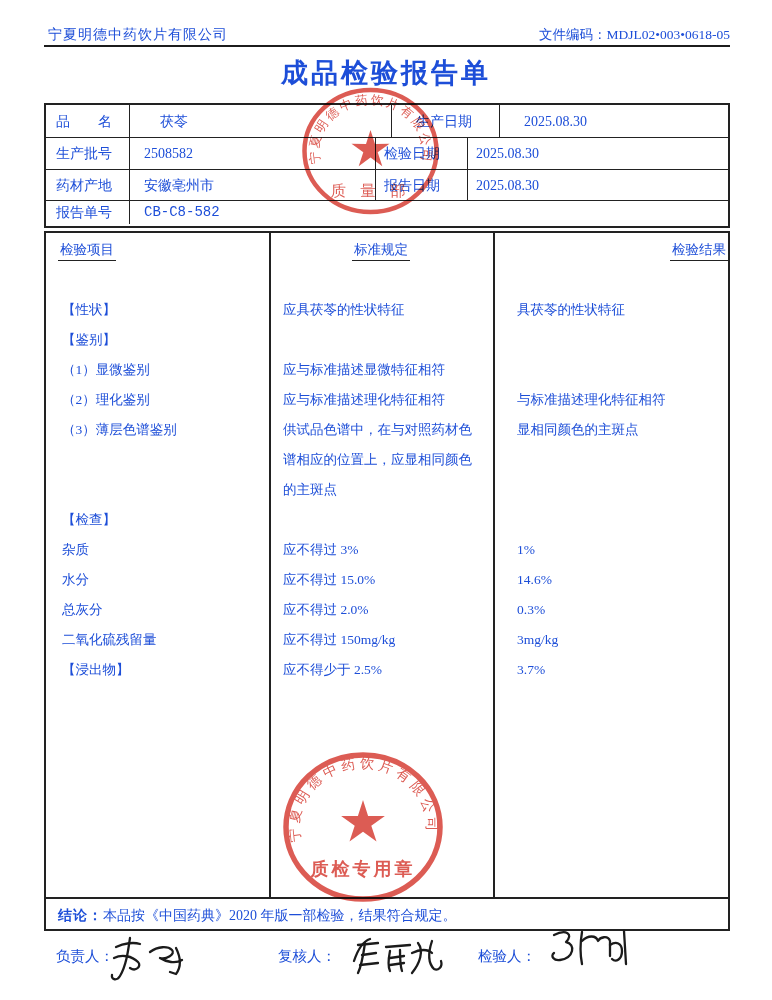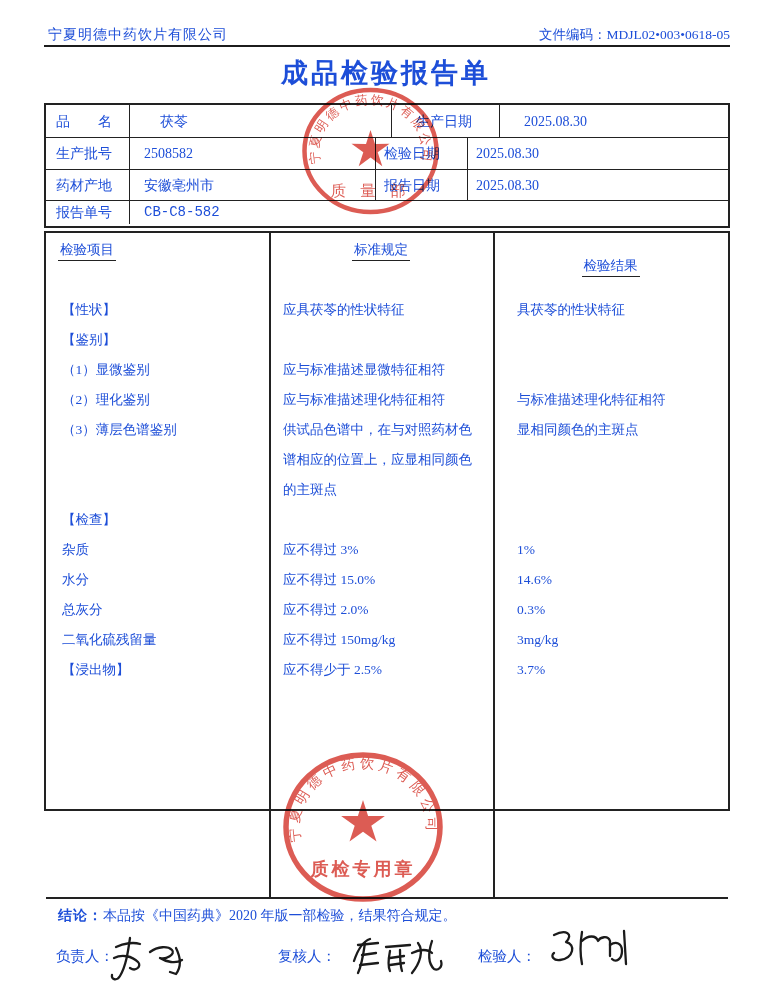--- a/index.html
+++ b/index.html
@@ -26,29 +26,29 @@
   .info-row:last-child { border-bottom:none; }
   .r1 { height:33px; line-height:33px;gap:16px; } .r2 { height:32px; line-height:32px; }
   .r3 { height:31px; line-height:31px; } .r4 { height:23px; line-height:23px; }
   .c-label1 { width:84px; border-right:1.5px solid #222; padding-left:10px; }
   .c-value1 { width:246px; border-right:1.5px solid #222; padding-left:14px; }
   .c-label2 { width:92px; border-right:1.5px solid #222; padding-left:8px; }
   .c-value2 { flex:1; padding-left:8px; }
   .c-span   { flex:1; padding-left:14px;font-family:Liberation Mono, monospace; }
 
   
-  .main-table { position:absolute; left:44px; top:231px; width:686px; height:580px;
+  .main-table { position:absolute; left:44px; top:231px; width:686px; height:700px;
                 border:2px solid #222; font-size:13.5px; }
   .vline { position:absolute; top:0; width:1.5px; height:664px; background:#222; }
   .vline.v1 { left:223px; } .vline.v2 { left:447px; }
   .hline-conclusion { position:absolute; left:0; top:664px; width:100%; height:1.5px; background:#222; }
   .col-headers { position:absolute; top:8px; left:0; width:100%; display:flex; }
   .ch1 { width:223px; padding-left:12px; }
   .ch2 { width:224px; text-align:center; }
-  .ch3 { flex:1; text-align:center;margin-top:16px; }
+  .ch3 { flex:1; text-align:right; }
   .col-headers span { display:inline-block; border-bottom:1px solid #222; padding:0 2px 1px 2px; }
   .rows { position:absolute; top:62px; left:0; width:100%; }
   .irow { display:flex; min-height:30px; line-height:30px; }
   .icell-item { width:223px; padding-left:16px; }
   .icell-std  { width:224px; padding-left:14px; padding-right:12px; }
   .icell-res  { flex:1; padding-left:24px; padding-right:8px; }
   .conclusion { position:absolute; left:0; top:668px; width:100%; height:30px;
                 line-height:30px; padding-left:12px; font-size:14px; }
   .conclusion b { letter-spacing:1px; }
 

